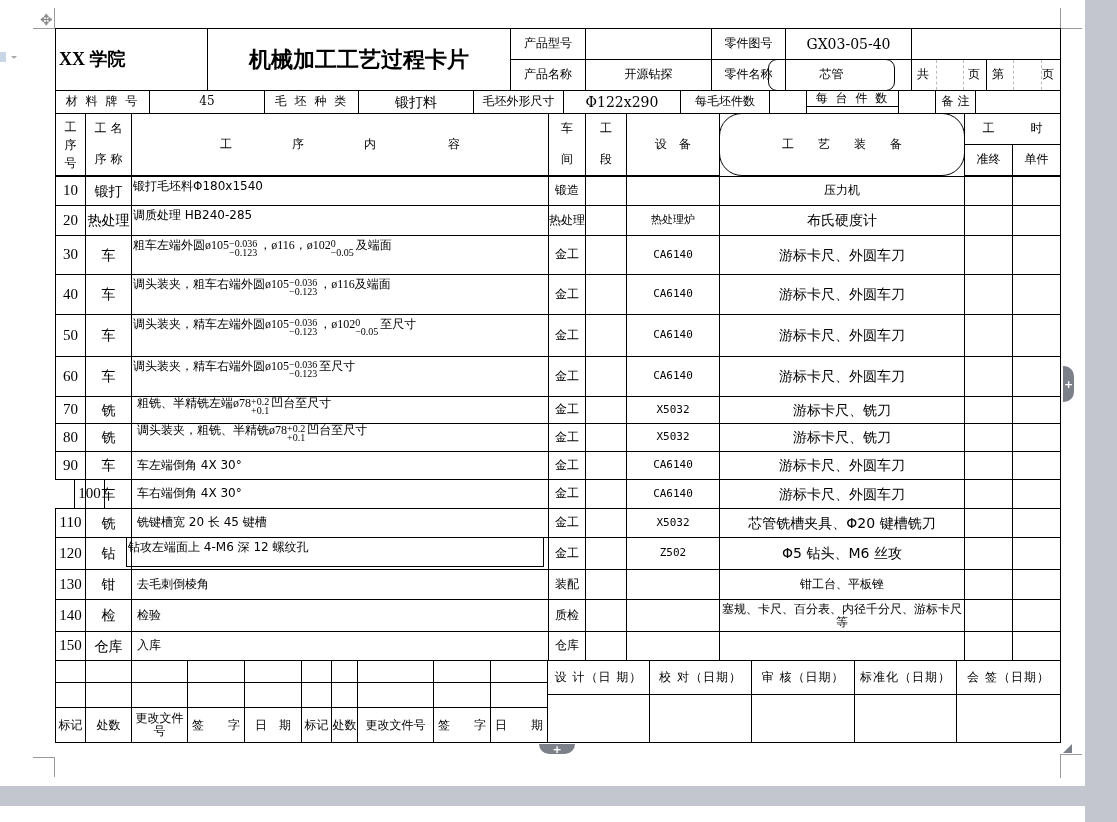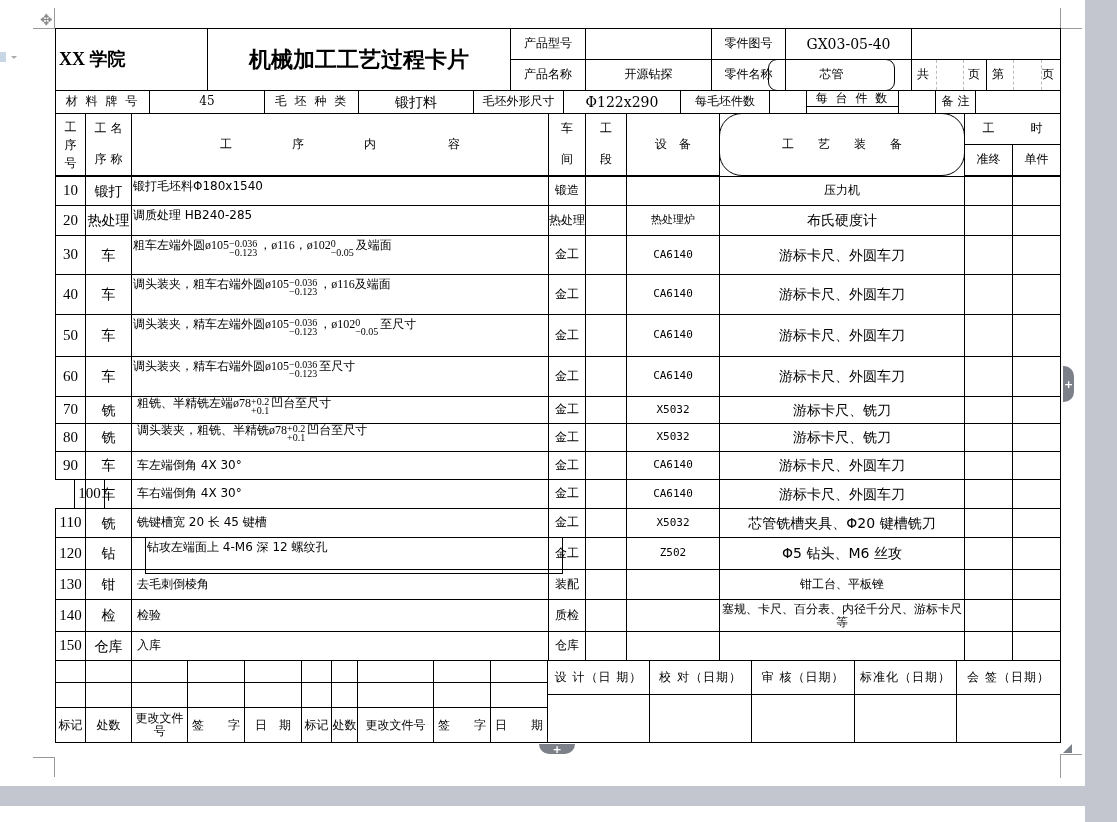--- a/index.html
+++ b/index.html
@@ -260,21 +260,21 @@
       <div class="cell big" style="left: 85px; top: 508px; width: 47px; height: 30px;">铣</div>
       <div class="cell leftc" style="left: 131px; top: 508px; width: 418px; height: 30px; align-items: center;">铣键槽宽 20 长 45 键槽</div>
       <div class="cell " style="left: 548px; top: 508px; width: 38px; height: 30px;">金工</div>
       <div class="cell " style="left: 585px; top: 508px; width: 42px; height: 30px;"></div>
       <div class="cell mono" style="left: 626px; top: 508px; width: 94px; height: 30px;">X5032</div>
       <div class="cell big" style="left: 719px; top: 508px; width: 246px; height: 30px;">芯管铣槽夹具、Φ20 键槽铣刀</div>
       <div class="cell " style="left: 964px; top: 508px; width: 49px; height: 30px;"></div>
       <div class="cell " style="left: 1012px; top: 508px; width: 49px; height: 30px;"></div>
       <div class="cell seq" style="left: 55px; top: 537px; width: 31px; height: 33px;">120</div>
       <div class="cell big" style="left: 85px; top: 537px; width: 47px; height: 33px;">钻</div>
-      <div class="cell left" style="left: 145px; top: 537px; width: 418px; height: 37px;">钻攻左端面上 4-M6 深 12 螺纹孔</div>
+      <div class="cell left" style="left: 126px; top: 537px; width: 418px; height: 30px;">钻攻左端面上 4-M6 深 12 螺纹孔</div>
       <div class="cell " style="left: 548px; top: 537px; width: 38px; height: 33px;">金工</div>
       <div class="cell " style="left: 585px; top: 537px; width: 42px; height: 33px;"></div>
       <div class="cell mono" style="left: 626px; top: 537px; width: 94px; height: 33px;">Z502</div>
       <div class="cell big" style="left: 719px; top: 537px; width: 246px; height: 33px;">Φ5 钻头、M6 丝攻</div>
       <div class="cell " style="left: 964px; top: 537px; width: 49px; height: 33px;"></div>
       <div class="cell " style="left: 1012px; top: 537px; width: 49px; height: 33px;"></div>
       <div class="cell seq" style="left: 55px; top: 569px; width: 31px; height: 31px;">130</div>
       <div class="cell big" style="left: 85px; top: 569px; width: 47px; height: 31px;">钳</div>
       <div class="cell leftc" style="left: 131px; top: 569px; width: 418px; height: 31px; align-items: center;">去毛刺倒棱角</div>
       <div class="cell " style="left: 548px; top: 569px; width: 38px; height: 31px;">装配</div>

